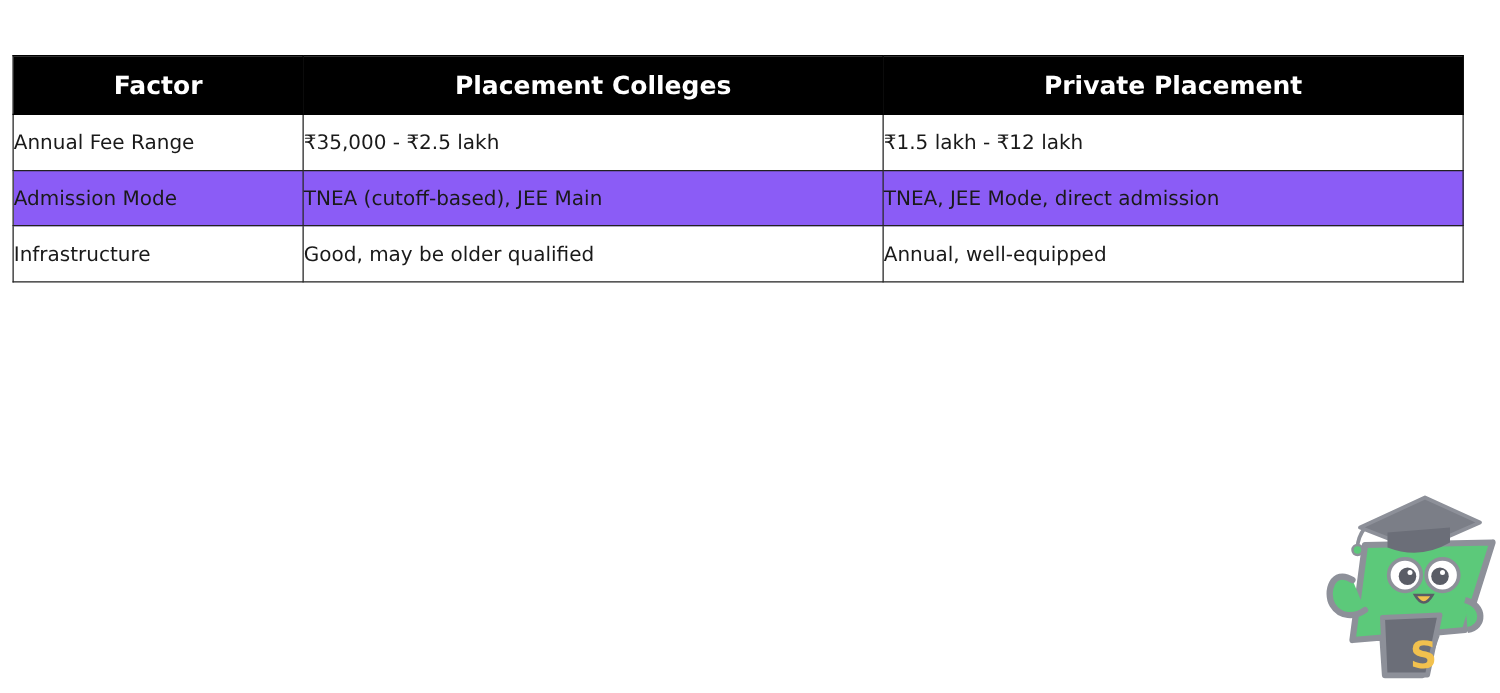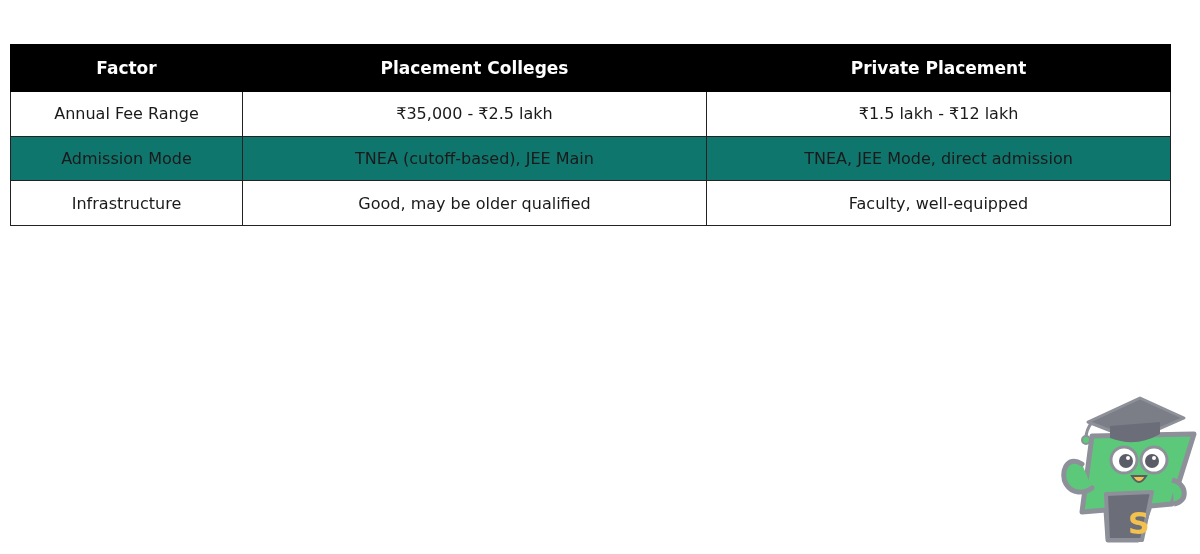--- a/index.html
+++ b/index.html
@@ -1,20 +1,20 @@
 <!DOCTYPE html>
 <html><head>
   <meta charset="utf-8">
   <style>
     html, body { margin:0; padding:0; background:#ffffff; }
     body { width:1200px; height:554px; position:relative; overflow:hidden; font-family:"DejaVu Sans", sans-serif; }
     table.cmp { position:absolute; left:10px; top:44px; width:1160px; border-collapse:collapse; table-layout:fixed; }
-    table.cmp th { background:#000000; color:#ffffff; font-weight:bold; font-size:17px; height:46px; padding:0; text-align:center; border:1px solid #000; }
-    table.cmp td { font-size:16px; color:#1a1a1a; height:43.7px; padding:0; text-align:center; border:1.5px solid #222; }
-    table.cmp tr.alt td { background:#0f766e; }
+    table.cmp th { background:#000000; color:#ffffff; font-weight:bold; font-size:20px; height:46px; padding:0; text-align:center; border:1px solid #000; }
+    table.cmp td { font-size:16px; color:#1a1a1a; height:43.7px; padding:0; border:1.5px solid #222; }
+    table.cmp tr.alt td { background:#8b5cf6; }
     col.c1 { width:232px; } col.c2 { width:464px; } col.c3 { width:464px; }
     .mascot { position:absolute; left:1052px; top:394px; width:148px; height:150px; }
   </style>
 </head>
 <body>
 
 <table class="cmp">
   <colgroup>
       <col class="c1">
       <col class="c2">
@@ -34,21 +34,21 @@
       <td>₹1.5 lakh - ₹12 lakh</td>
     </tr>
     <tr class="alt">
       <td>Admission Mode</td>
       <td>TNEA (cutoff-based), JEE Main</td>
       <td>TNEA, JEE Mode, direct admission</td>
     </tr>
     <tr>
       <td>Infrastructure</td>
       <td>Good, may be older qualified</td>
-      <td>Faculty, well-equipped</td>
+      <td>Annual, well-equipped</td>
     </tr>
   </tbody>
 </table>
 
 <div class="mascot">
   <svg width="148" height="150" viewBox="0 0 148 150">
 
     <path d="M40 42 L142 40 L120 110 L98 112 L86 146 L56 146 L54 116 L30 118 Z" fill="#5cc97a" stroke="#8d9099" stroke-width="5" stroke-linejoin="round"></path>
 
     <path d="M54 100 L100 98 L90 146 L56 146 Z" fill="#6b6e78" stroke="#8d9099" stroke-width="4" stroke-linejoin="round"></path>

